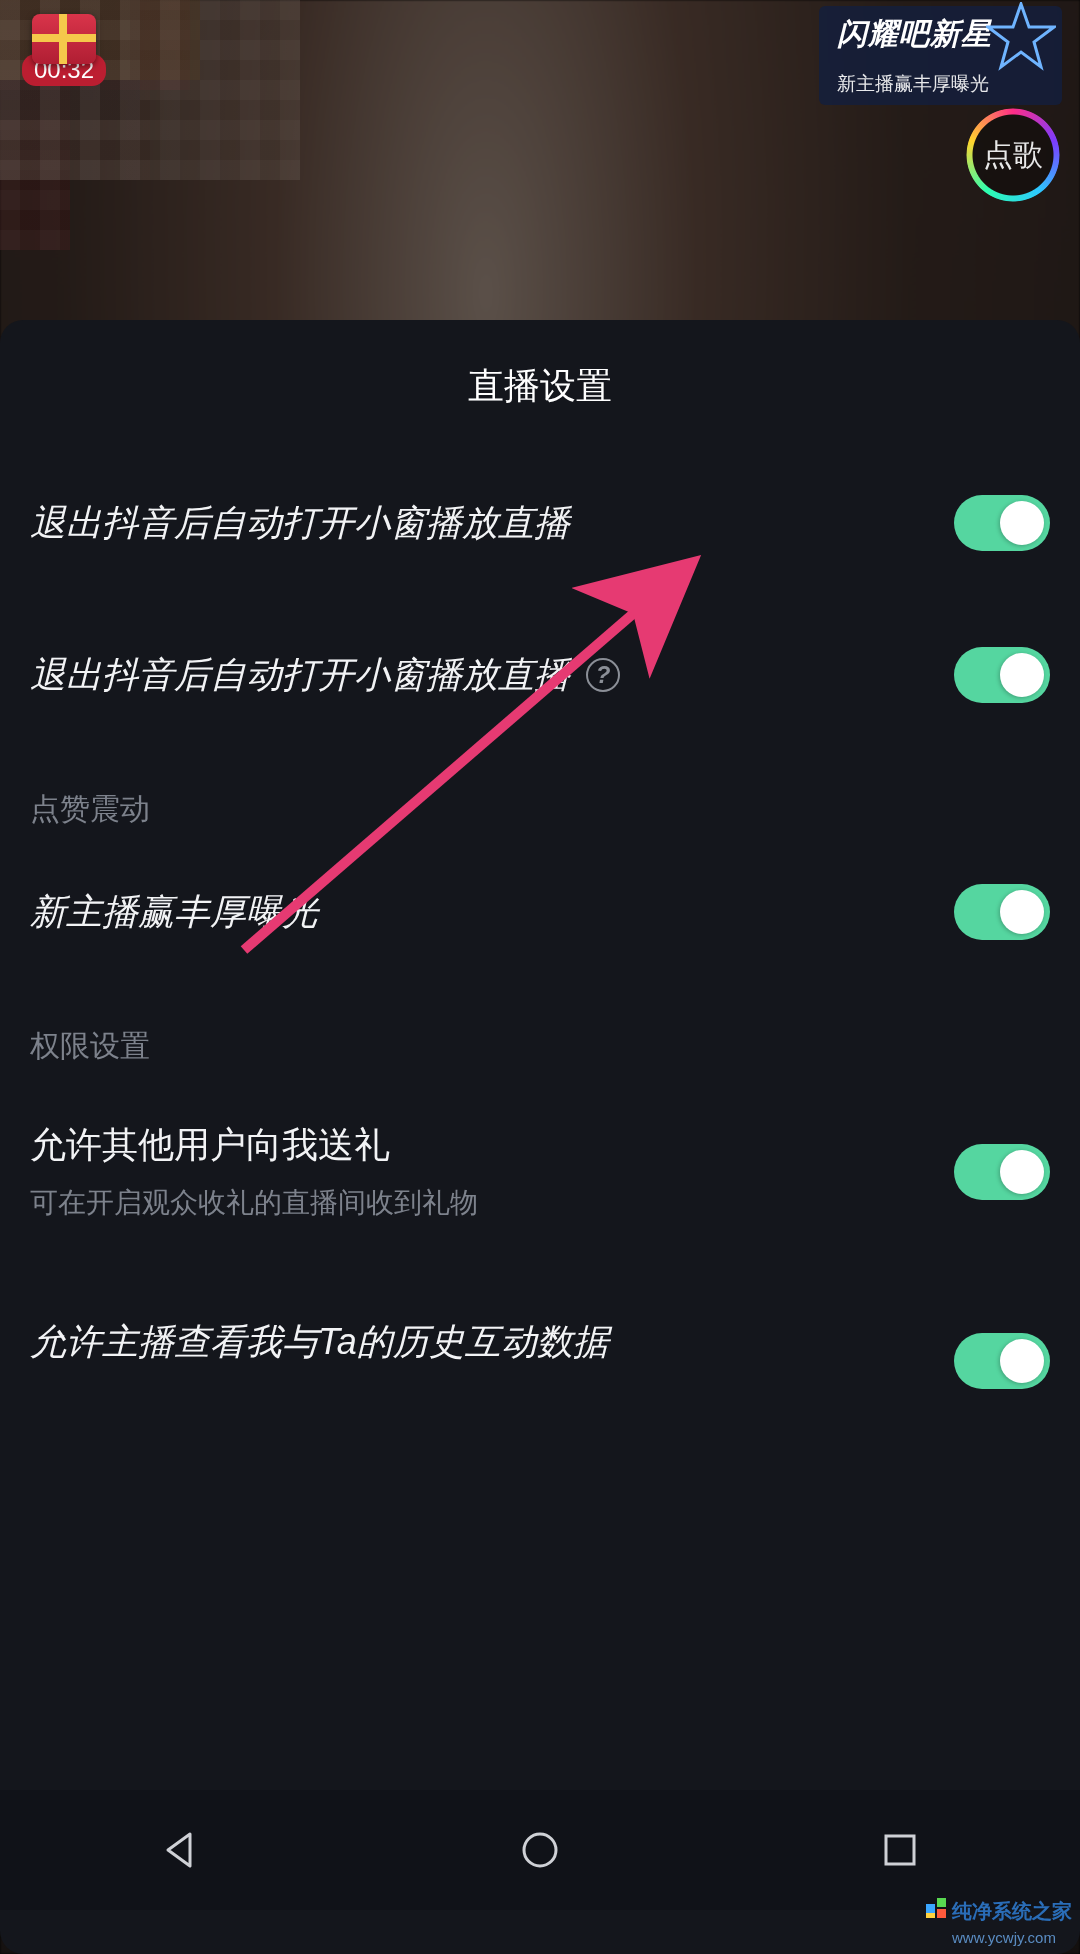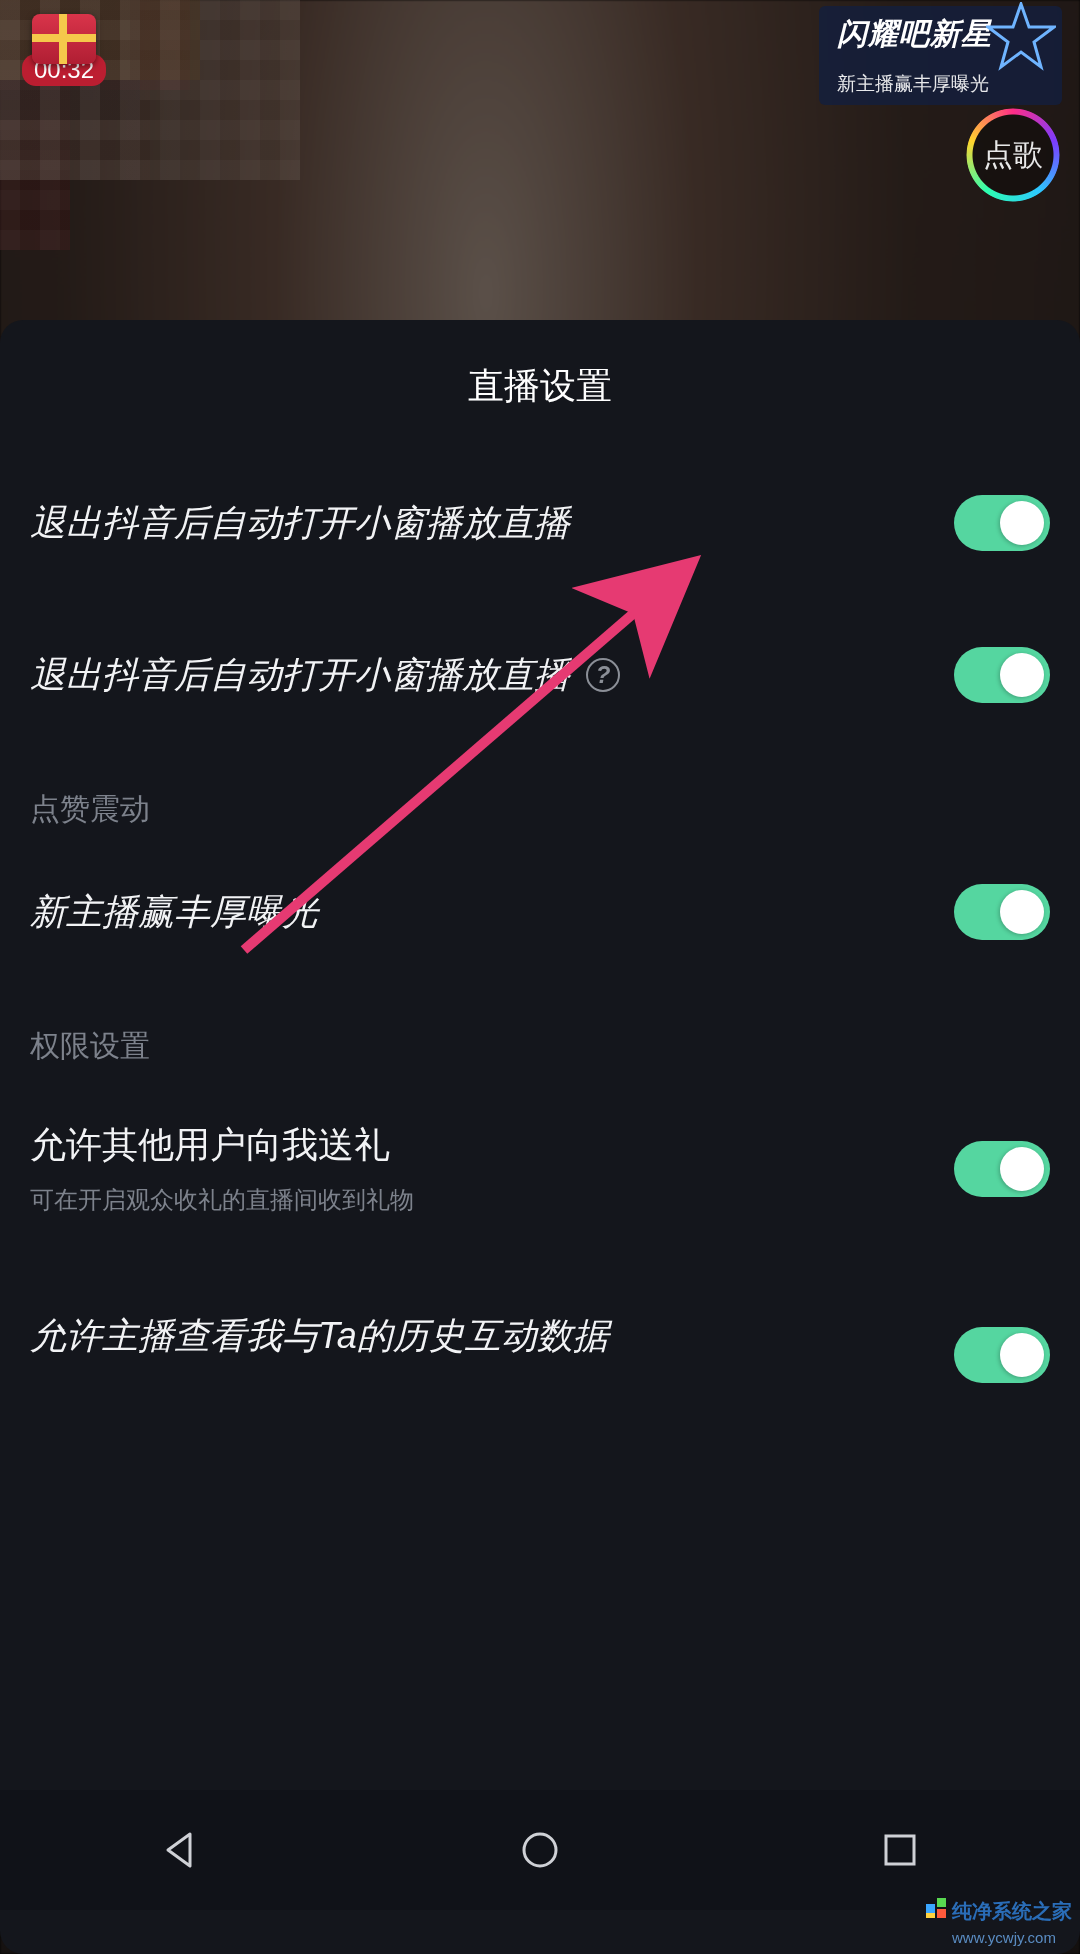--- a/index.html
+++ b/index.html
@@ -87,21 +87,21 @@
   }
   .sheet-title { text-align:center; font-size:36px; padding:42px 0 36px; font-weight:500; }
   .section-label { color:#7d828c; font-size:30px; padding: 38px 30px 6px; }
 
   .row {
     display:flex; align-items:center; justify-content:space-between;
     padding: 48px 30px;
   }
   .row .left { display:flex; align-items:center; gap:10px;font-style:italic; }
   .row .title { font-size:36px; color:#f2f3f5; }
-  .row .sub   { font-size:24px; color:#7d828c; margin-top:14px; }
+  .row .sub   { font-size:28px; color:#7d828c; margin-top:14px; }
   .row.stack { display:block; position:relative; }
   .row.stack .toggle { position:absolute; right:30px; top:50%; transform:translateY(-50%); }
 
   .help-icon {
     width:34px; height:34px; border:2.5px solid #8b8f97; border-radius:50%;
     display:inline-flex; align-items:center; justify-content:center;
     color:#8b8f97; font-size:24px; font-weight:600; margin-left:6px;
   }
 
   .toggle {

